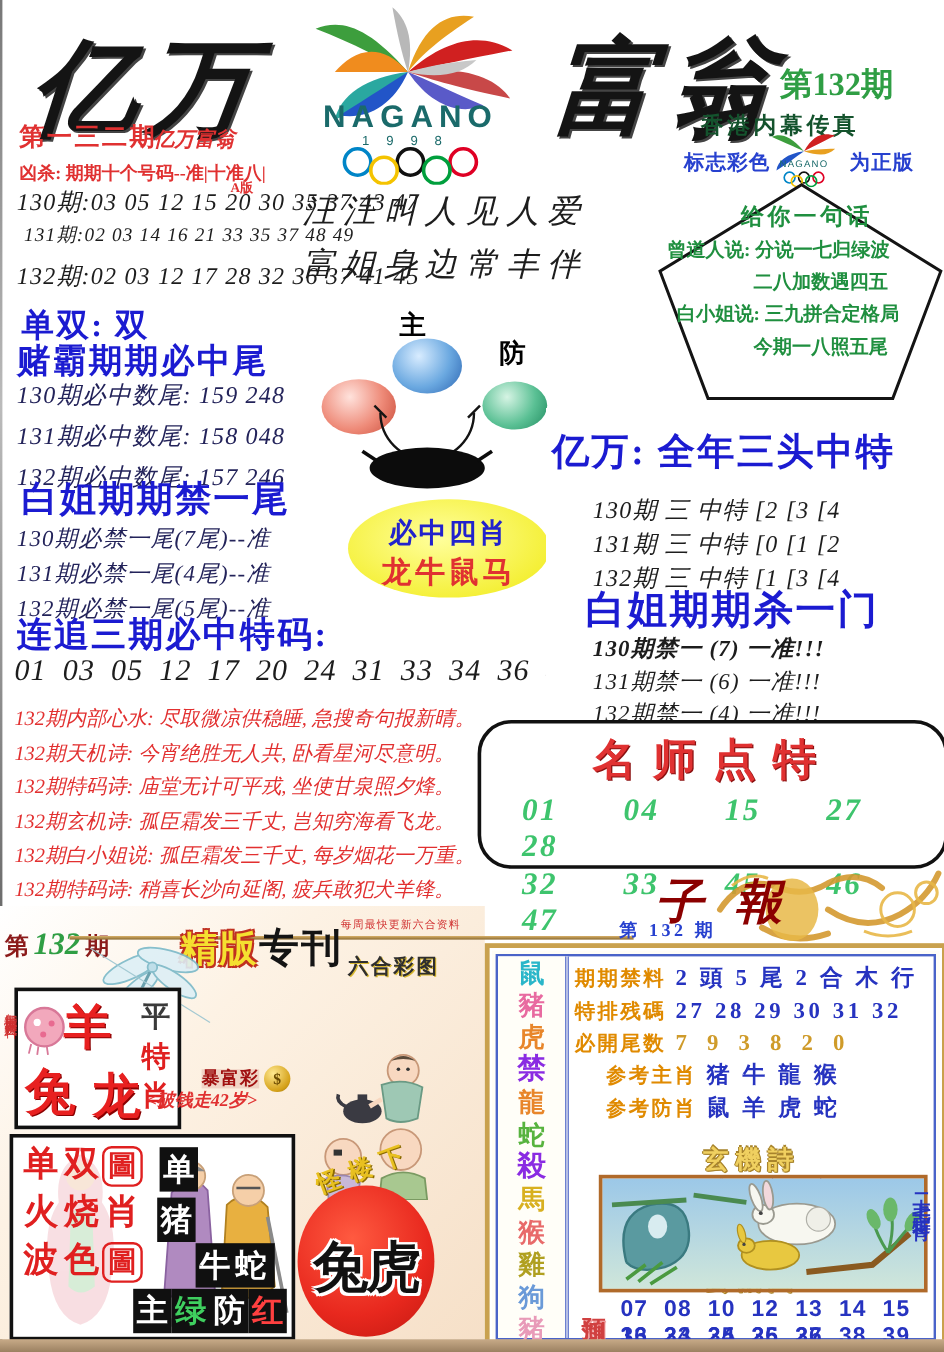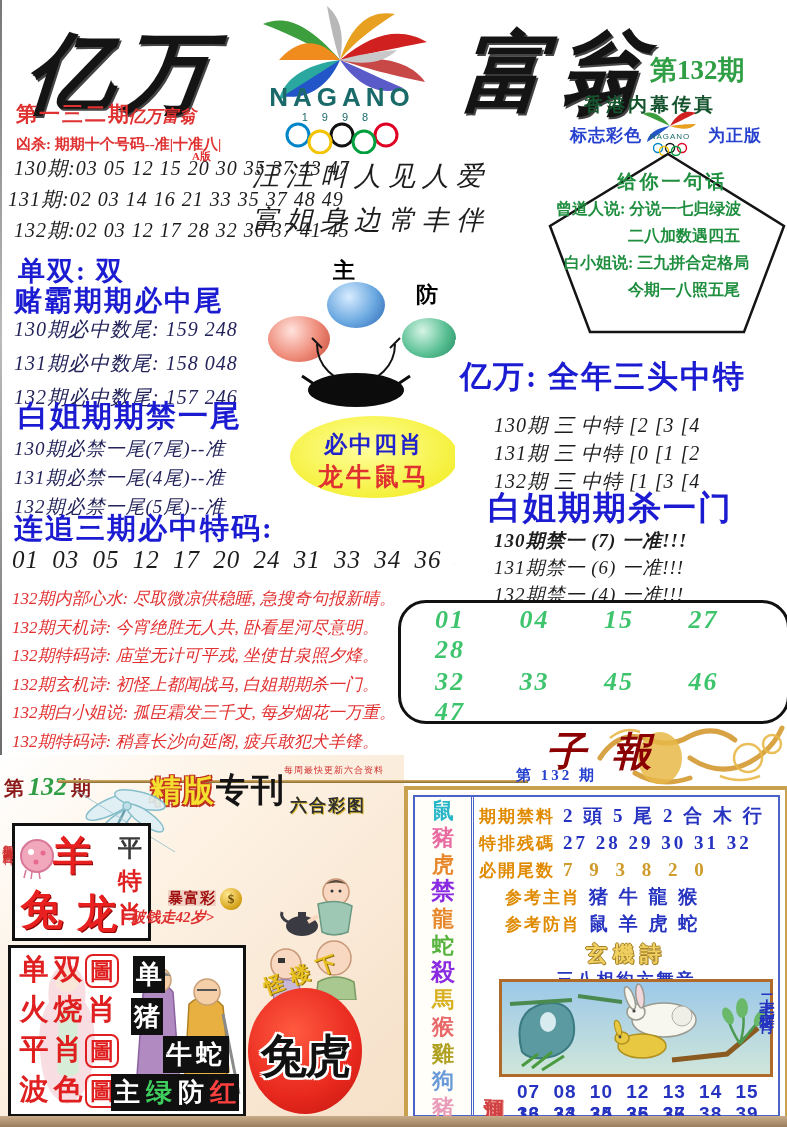--- a/index.html
+++ b/index.html
@@ -152,21 +152,21 @@
     <div class="pent-indent">二八加数遇四五</div>
     <div style="margin-left:-6px;">白小姐说: 三九拼合定格局</div>
     <div class="pent-indent">今期一八照五尾</div>
   </div>
 
   <div class="abs red-line" style="left:16px;top:100px;font-size:21px;letter-spacing:2px;">第一三二期</div>
   <div class="abs red-line" style="left:128px;top:105px;font-size:17px;font-style:italic;">亿万富翁</div>
   <div class="abs red-line" style="left:192px;top:105px;font-size:11px;margin-top:44px;">A版</div>
   <div class="abs red-line" style="left:16px;top:135px;font-size:15px;">凶杀: 期期十个号码--准|十准八|</div>
   <div class="abs hand" style="left:14px;top:155px;font-size:20px;">130期:03 05 12 15 20 30 35 37 43 47</div>
-  <div class="abs hand" style="left:8px;top:186px;font-size:20px;">131期:02 03 14 16 21 33 35 37 48 49</div>
+  <div class="abs hand" style="left:20px;top:186px;font-size:16px;">131期:02 03 14 16 21 33 35 37 48 49</div>
   <div class="abs hand" style="left:14px;top:217px;font-size:20px;">132期:02 03 12 17 28 32 36 37 41 45</div>
 
   <div class="abs hand" style="left:252px;top:158px;font-size:27px;letter-spacing:7px;">汪汪叫人见人爱</div>
   <div class="abs hand" style="left:252px;top:202px;font-size:27px;letter-spacing:7px;">富姐身边常丰伴</div>
 
   <div class="abs blue-head" style="left:18px;top:253px;font-size:27px;">单双: 双</div>
   <div class="abs blue-head" style="left:14px;top:282px;font-size:28px;">赌霸期期必中尾</div>
   <div class="abs hand-blue" style="left:14px;top:316px;font-size:20px;">130期必中数尾:  159  248</div>
   <div class="abs hand-blue" style="left:14px;top:350px;font-size:20px;">131期必中数尾:  158  048</div>
   <div class="abs hand-blue" style="left:14px;top:384px;font-size:20px;">132期必中数尾:  157  246</div>
@@ -194,36 +194,37 @@
     <div style="color:#e03131;font-weight:bold;font-size:25px;letter-spacing:3px;">龙牛鼠马</div>
   </div>
 
   <div class="abs blue-head" style="left:14px;top:509px;font-size:29px;">连追三期必中特码:</div>
   <div class="abs hand" style="left:12px;top:546px;font-size:25px;word-spacing:6px;">01 03 05 12 17 20 24 31 33 34 36 41 43 45</div>
 
   <div class="abs" style="left:12px;top:585px;">
     <div class="poem">132期内部心水: 尽取微凉供稳睡, 急搜奇句报新晴。</div>
     <div class="poem">132期天机诗: 今宵绝胜无人共, 卧看星河尽意明。</div>
     <div class="poem">132期特码诗: 庙堂无计可平戎, 坐使甘泉照夕烽。</div>
-    <div class="poem">132期玄机诗: 初怪上都闻战马, 白姐期期杀一门。</div>
+    <div class="poem">132期玄机诗: 孤臣霜发三千丈, 岂知穷海看飞龙。</div>
     <div class="poem">132期白小姐说: 孤臣霜发三千丈, 每岁烟花一万重。</div>
     <div class="poem">132期特码诗: 稍喜长沙向延阁, 疲兵敢犯犬羊锋。</div>
   </div>
 
   <div class="abs" style="left:455px;top:340px;width:332px;height:260px;background:#fff;"></div>
   <div class="abs blue-head" style="left:460px;top:356px;font-size:31px;">亿万: 全年三头中特</div>
   <div class="abs hand" style="left:494px;top:412px;font-size:20px;">130期  三  中特 [2 [3 [4</div>
   <div class="abs hand" style="left:494px;top:440px;font-size:20px;">131期  三  中特 [0 [1 [2</div>
   <div class="abs hand" style="left:494px;top:468px;font-size:20px;">132期  三  中特 [1 [3 [4</div>
   <div class="abs blue-head" style="left:488px;top:486px;font-size:33px;">白姐期期杀一门</div>
   <div class="abs hand" style="left:494px;top:528px;font-size:19px;font-weight:bold;">130期禁一  (7) 一准!!!</div>
   <div class="abs hand" style="left:494px;top:555px;font-size:19px;">131期禁一  (6) 一准!!!</div>
   <div class="abs hand" style="left:494px;top:582px;font-size:19px;">132期禁一  (4) 一准!!!</div>
 
   <div class="abs mingshi-box" style="left:398px;top:600px;width:386px;height:118px;">
+    <div class="mingshi-title" style="margin-top:6px;">名师点特</div>
     <div class="green-nums" style="margin:2px 0 0 34px;">01 04 15 27 28</div>
     <div class="green-nums" style="margin:2px 0 0 34px;">32 33 45 46 47</div>
   </div>
 
   <div class="abs bl-panel" style="left:0;top:755px;width:404px;height:361px;"></div>
 
   <div class="abs" style="left:4px;top:772px;">
     <span style="color:#8b1a1a;font-weight:bold;font-size:20px;">第</span>
     <span style="color:#2f9e44;font-weight:bold;font-style:italic;font-size:26px;">132</span>
     <span style="color:#8b1a1a;font-weight:bold;font-size:20px;">期</span>
@@ -288,21 +289,20 @@
 
   <div class="abs box-black" style="left:8px;top:945px;width:232px;height:166px;overflow:hidden;">
     <svg class="abs" style="left:8px;top:4px;" width="95" height="158" viewBox="0 0 95 158" opacity="0.45">
       <path d="M48 10 Q70 20 66 50 Q80 70 74 110 Q70 145 48 152 Q26 145 22 110 Q16 70 30 50 Q26 20 48 10" fill="#f0b8c0"></path>
       <path d="M40 60 Q48 50 58 60 L60 120 Q48 130 38 120 Z" fill="#a8d8a8"></path>
       <circle cx="48" cy="28" r="12" fill="#f0c8a8"></circle>
     </svg>
     <div class="abs redgrid" style="left:6px;top:2px;">
       <div style="height:40px;"><span>单</span><span>双</span><span class="boxed">圖</span></div>
       <div style="height:40px;"><span>火</span><span>烧</span><span>肖</span></div>
-      <div style="height:40px;"><span>平</span><span>肖</span><span class="boxed">圖</span></div>
       <div style="height:40px;"><span>波</span><span>色</span><span class="boxed">圖</span></div>
     </div>
     <svg class="abs" style="left:112px;top:6px;" width="118" height="156" viewBox="0 0 118 156">
       <path d="M20 40 Q35 20 50 38 L56 120 Q35 140 14 122 Z" fill="#b08ac0" stroke="#8a62a0" stroke-width="1.5"></path>
       <circle cx="36" cy="26" r="12" fill="#f5cfa8" stroke="#c8a078" stroke-width="1.5"></circle>
       <path d="M24 22 Q36 12 48 22" fill="#888"></path>
       <path d="M66 50 Q84 34 100 52 L106 118 Q86 136 62 120 Z" fill="#e8b040" stroke="#b08020" stroke-width="1.5"></path>
       <circle cx="84" cy="38" r="13" fill="#f5cfa8" stroke="#c8a078" stroke-width="1.5"></circle>
       <line x1="74" y1="36" x2="94" y2="36" stroke="#555" stroke-width="2"></line>
       <line x1="100" y1="60" x2="116" y2="140" stroke="#8a8a8a" stroke-width="3"></line>
@@ -362,21 +362,21 @@
         <span>狗</span>
         <span>豬</span>
       </div>
 
       <div class="abs" style="left:64px;top:6px;right:4px;">
         <div class="br-row"><span class="br-label">期期禁料</span>&nbsp;&nbsp;<span class="br-value">2 頭 5 尾 2 合 木 行</span></div>
         <div class="br-row"><span class="br-label">特排残碼</span>&nbsp;&nbsp;<span class="br-value">27 28 29 30 31 32</span></div>
         <div class="br-row"><span class="br-label">必開尾数</span>&nbsp;&nbsp;<span class="br-value-gold">7 9 3 8 2 0</span></div>
         <div class="br-row" style="padding-left:26px;"><span class="br-label">参考主肖</span>&nbsp;&nbsp;<span class="br-value">猪 牛 龍 猴</span></div>
         <div class="br-row" style="padding-left:26px;"><span class="br-label">参考防肖</span>&nbsp;&nbsp;<span class="br-value">鼠 羊 虎 蛇</span></div>
-        <div class="gold-title" style="text-align:center;margin-top:2px;">玄機詩</div>
+        <div class="gold-title" style="text-align:center;margin-top:14px;">玄機詩</div>
         <div class="br-poem">三八相約六舞音</div>
         <div class="br-poem">四十結伴九雛尋</div>
         <div class="br-poem">(欲錢買精疲力場)</div>
         <div class="gold-title" style="text-align:center;margin-top:1px;">玄機圖</div>
       </div>
 
       <div class="abs pic-frame" style="left:84px;top:182px;width:268px;height:92px;">
         <svg width="268" height="92" viewBox="0 0 268 92">
           <path d="M20 70 Q10 30 40 22 Q70 16 72 44 Q74 66 52 74 Q30 80 20 70" fill="#5a9aa0" stroke="#3a7a80" stroke-width="2"></path>
           <ellipse cx="46" cy="40" rx="8" ry="10" fill="#d8ecf0"></ellipse>

